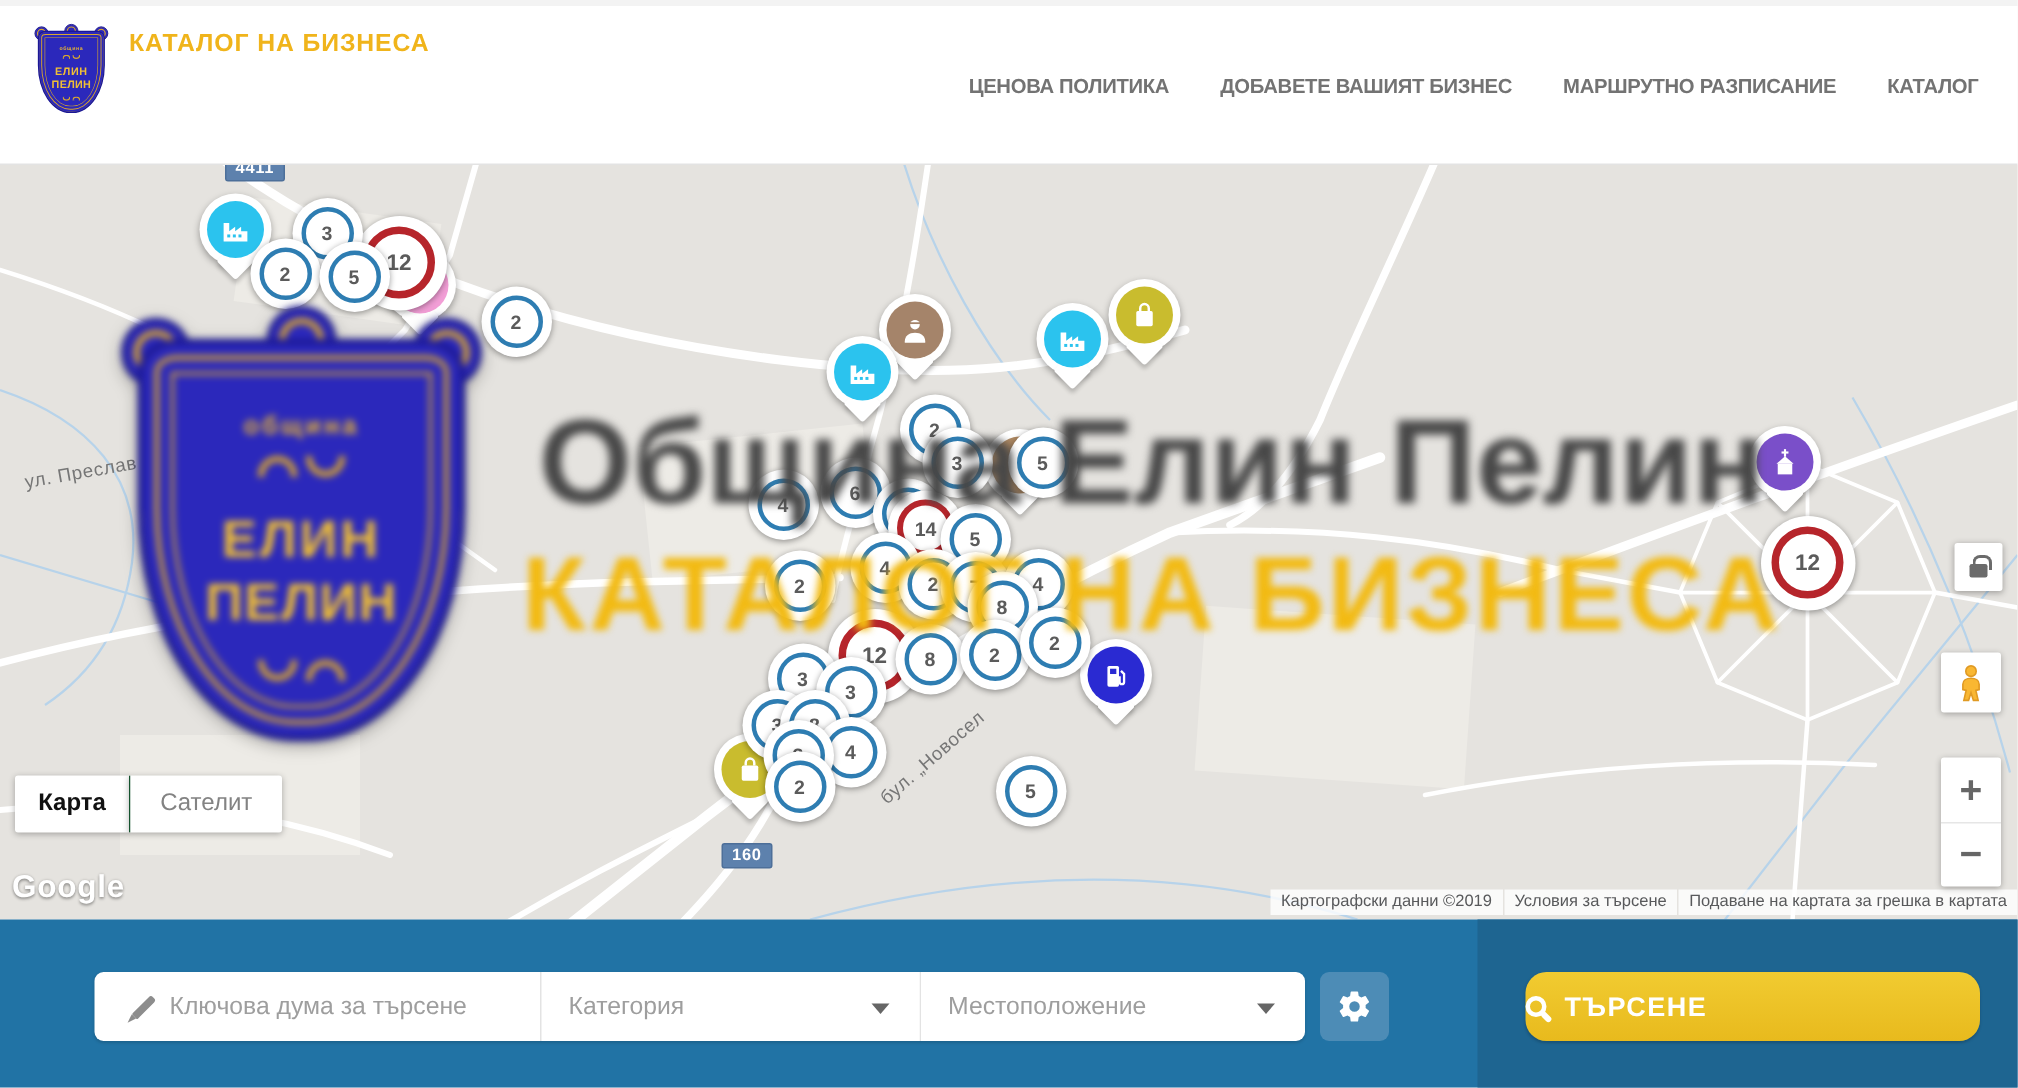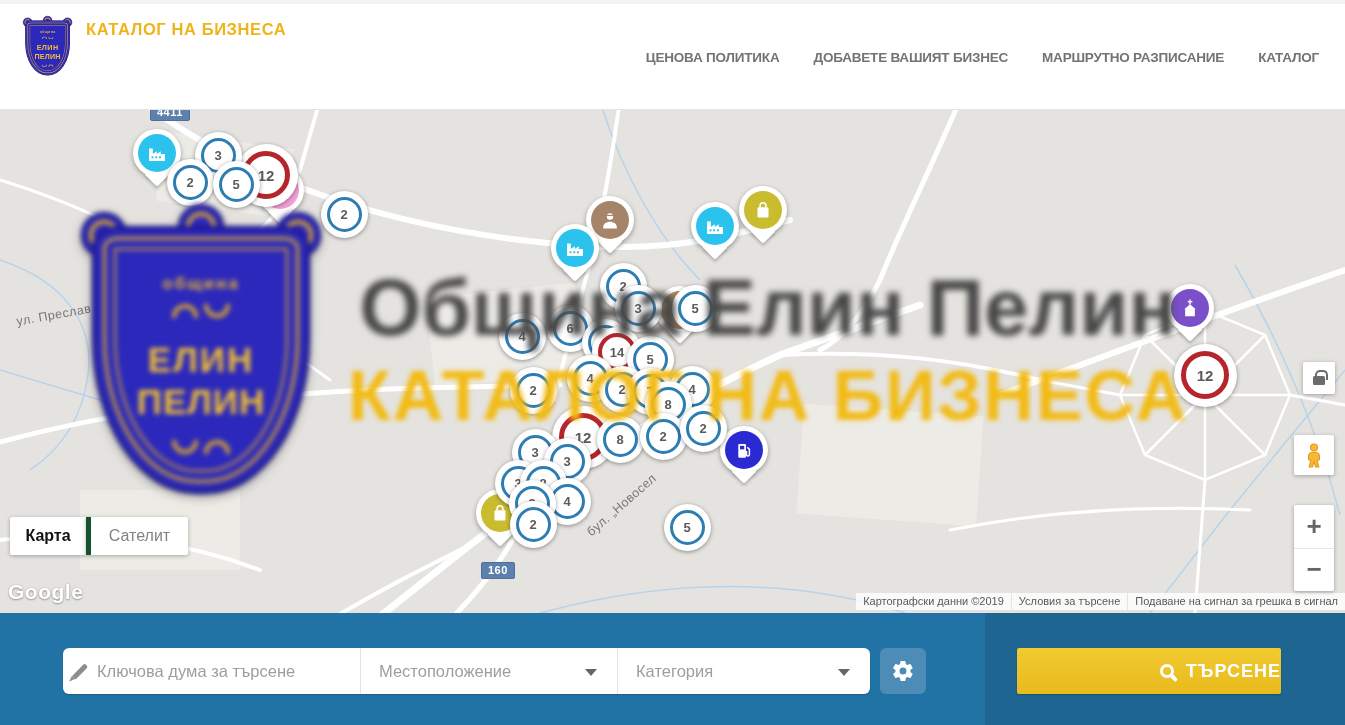--- a/index.html
+++ b/index.html
@@ -77,21 +77,21 @@
   .curlrow { position:absolute; left:0; width:100%; display:flex; justify-content:center; gap:6px; }
   .curlrow.top { top:74px; } .curlrow.bot { top:210px; }
   .curl { width:26px; height:14px; border:4px solid #d9a62e; border-bottom:none; border-radius:14px 14px 0 0; }
   .curl.flip { transform:scaleY(-1); }
 
   
   .maptype { position:absolute; left:10px; top:407px; display:flex; z-index:30; }
   .mt-btn { height:38px; background:#fff; display:flex; align-items:center; justify-content:center;
     box-shadow:0 1px 4px rgba(0,0,0,.3); font-size:16px; cursor:pointer; }
   .mt-map { width:76px; font-weight:700; color:#111; border-radius:2px 0 0 2px; }
-  .mt-sat { width:102px; color:#838383; border-left:5px solid #14532d; border-radius:0 2px 2px 0; }
+  .mt-sat { width:102px; color:#838383; border-left:1px solid #14532d; border-radius:0 2px 2px 0; }
   .glogo { position:absolute; left:8px; top:470px; z-index:30; font-size:21px; font-weight:700; color:#fff;
     letter-spacing:.5px; text-shadow:0 1px 2px rgba(0,0,0,.3), 0 0 2px rgba(0,0,0,.2); cursor:pointer; }
   .attrib { position:absolute; right:0; bottom:3px; display:flex; gap:1px; z-index:30; }
   .attr-seg { background:rgba(255,255,255,.8); color:#58595b; font-size:11px; padding:2px 7px 3px; white-space:nowrap; }
 
   .ctl-lock { position:absolute; left:1303px; top:252px; width:32px; height:32px; background:#fff;
     box-shadow:0 1px 4px rgba(0,0,0,.3); border-radius:2px; display:flex; align-items:flex-start;
     justify-content:center; cursor:pointer; z-index:30; }
   .lockicon { width:12px; height:9px; background:#6b6b6b; border-radius:1.5px; position:relative; margin-top:14px; }
   .lockicon::before { content:''; position:absolute; left:1.5px; top:-6px; width:9px; height:8px;
@@ -104,39 +104,39 @@
   .zbtn { flex:1; display:flex; align-items:center; justify-content:center; font-size:26px; font-weight:700;
     color:#666; cursor:pointer; }
   .zbtn.in { border-bottom:1px solid #e6e6e6; }
 
   
   .searchbar { position:absolute; left:0; top:613px; width:1345px; height:112px; background:#2173a5; }
   .searchbar .right-panel { position:absolute; left:985px; top:0; width:360px; height:112px; background:#1e6591; }
   .field { position:absolute; left:63px; top:35px; width:807px; height:46px; background:#fff;
     border-radius:6px; display:flex; box-shadow:0 1px 2px rgba(0,0,0,.15); }
   .f-sec { display:flex; align-items:center; position:relative; }
-  .f-kw { width:297px; padding-left:4px; }
+  .f-kw { width:297px; padding-left:20px; }
   .f-cat { width:253px; border-left:1px solid #e3e3e3; padding-left:18px; }
   .f-loc { width:257px; border-left:1px solid #e3e3e3; padding-left:18px; border-radius:0 6px 6px 0; }
   .pencil-wrap { width:30px; height:22px; position:relative; flex:none; }
   .pencil { position:absolute; left:4px; top:9px; width:18px; height:5px; background:#8d8d8d;
     border-radius:1px 2px 2px 1px; transform:rotate(-45deg); }
   .pencil::before { content:''; position:absolute; left:-6px; top:0; border-right:6px solid #8d8d8d;
     border-top:2.5px solid transparent; border-bottom:2.5px solid transparent; }
   .kw-input { border:none; outline:none; flex:1; font-size:16.5px; color:#444; background:transparent;
     font-family:inherit; padding-right:10px; }
   .kw-input::placeholder { color:#9e9e9e; }
   .f-label { font-size:16.5px; color:#9e9e9e; }
   .caret { position:absolute; right:20px; top:50%; margin-top:-2px; border-left:6px solid transparent;
     border-right:6px solid transparent; border-top:7px solid #666; }
   .gear-btn { position:absolute; left:880px; top:35px; width:46px; height:46px; background:#4d8cb6;
     border-radius:6px; display:flex; align-items:center; justify-content:center; cursor:pointer; }
-  .search-btn { position:absolute; left:1017px; top:35px; width:264px; height:46px; border:none;
-    background:linear-gradient(#f1cb31,#e8ba1d); border-radius:2px; display:flex; align-items:center;
-    justify-content:flex-end; cursor:pointer; box-shadow:0 1px 2px rgba(0,0,0,.2); }
+  .search-btn { position:absolute; left:1017px; top:35px; width:303px; height:46px; border:none;
+    background:linear-gradient(#f1cb31,#e8ba1d); border-radius:14px; display:flex; align-items:center;
+    justify-content:flex-start; cursor:pointer; box-shadow:0 1px 2px rgba(0,0,0,.2); }
   .search-btn .lbl { color:#fff; font-size:18px; font-weight:800; letter-spacing:1px; }
   .mag { width:14px; height:14px; border:3px solid #fff; border-radius:50%; position:relative;
     display:inline-block; margin-right:12px; flex:none; }
   .mag::after { content:''; position:absolute; width:8px; height:3.5px; background:#fff; border-radius:2px;
     transform:rotate(45deg); right:-7px; bottom:-4px; }
 </style>
 </head>
 <body>
 
 <div class="topstrip"></div>
@@ -444,21 +444,21 @@
   </div>
 
   <div class="maptype">
     <div class="mt-btn mt-map">Карта</div>
     <div class="mt-btn mt-sat">Сателит</div>
   </div>
   <div class="glogo">Google</div>
   <div class="attrib">
       <span class="attr-seg">Картографски данни ©2019</span>
       <span class="attr-seg">Условия за търсене</span>
-      <span class="attr-seg">Подаване на сигнал за грешка в сигнал</span>
+      <span class="attr-seg">Подаване на картата за грешка в картата</span>
     </div>
 
   <div class="ctl-lock">
     <span class="lockicon"></span>
   </div>
   <div class="ctl-pegman">
     <svg viewBox="0 0 24 24" width="26" height="26">
       <circle cx="12" cy="5" r="3.2" fill="#f9b732" stroke="#e09a23" stroke-width="1"></circle>
       <path fill="#f9b732" stroke="#e09a23" stroke-width="1" d="M12 9.4c-3 0-5 1.5-5 3.6v3.4l2 .5-1.4 6.1h2.9l1.5-4.7 1.5 4.7h2.9L15 16.9l2-.5V13c0-2.1-2-3.6-5-3.6z"></path>
     </svg>
@@ -471,26 +471,26 @@
 
 <div class="searchbar">
   <div class="right-panel"></div>
   <div class="field">
     <div class="f-sec f-kw">
       <span class="pencil-wrap">
           <span class="pencil"></span>
         </span>
       <input class="kw-input" type="text" placeholder="Ключова дума за търсене" style="">
     </div>
+    <div class="f-sec f-cat">
+      <span class="f-label">Категория</span>
+      <span class="caret"></span>
+    </div>
     <div class="f-sec f-loc">
       <span class="f-label">Местоположение</span>
-      <span class="caret"></span>
-    </div>
-    <div class="f-sec f-cat">
-      <span class="f-label">Категория</span>
       <span class="caret"></span>
     </div>
   </div>
   <div class="gear-btn">
     <svg viewBox="0 0 24 24" width="24" height="24">
       <path fill="#fff" d="M19.4 13c.04-.33.06-.66.06-1s-.02-.67-.06-1l2.1-1.65a.5.5 0 0 0 .12-.64l-2-3.46a.5.5 0 0 0-.61-.22l-2.49 1a7.3 7.3 0 0 0-1.73-1l-.38-2.65A.5.5 0 0 0 13.92 2h-4a.5.5 0 0 0-.5.42L9.05 5.07c-.63.26-1.21.6-1.73 1l-2.49-1a.5.5 0 0 0-.61.22l-2 3.46a.5.5 0 0 0 .12.64L4.44 11c-.04.33-.06.66-.06 1s.02.67.06 1l-2.1 1.65a.5.5 0 0 0-.12.64l2 3.46c.14.24.42.34.61.22l2.49-1c.52.4 1.1.74 1.73 1l.37 2.65c.04.24.25.42.5.42h4c.25 0 .46-.18.5-.42l.37-2.65c.63-.26 1.21-.6 1.73-1l2.49 1c.25.1.47 0 .61-.22l2-3.46a.5.5 0 0 0-.12-.64L19.4 13zM12 15.5a3.5 3.5 0 1 1 0-7 3.5 3.5 0 0 1 0 7z"></path>
     </svg>
   </div>
   <button class="search-btn">
     <span class="mag"></span>

